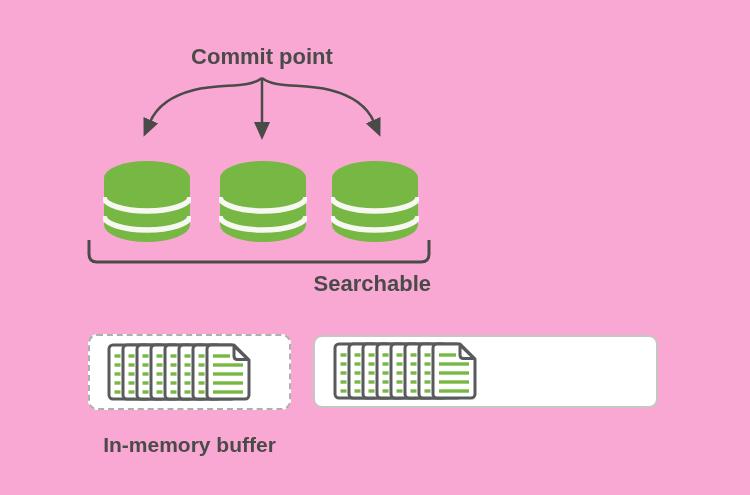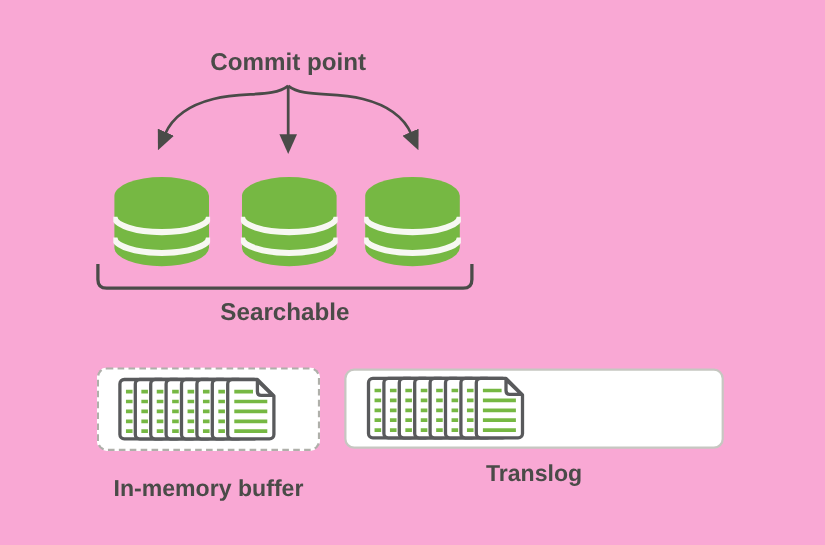--- a/index.html
+++ b/index.html
@@ -14,21 +14,21 @@
   }
 
   .lbl {
     position:absolute;
     text-align:center;
     font-weight:bold;
     color:#4A4B48;
   }
 
   #commit-title   { left:87px;  top:44px;  width:350px; font-size:22px; }
-  #searchable-lbl { left:87px;  top:271px; width:344px; font-size:22px; }
+  #searchable-lbl { left:87px;  top:271px; width:344px; font-size:22px;text-align:right; }
   #buffer-lbl     { left:88px;  top:419px; width:203px; font-size:21px;margin-top:14px; }
   #translog-lbl   { left:313px; top:419px; width:345px; font-size:21px; }
 
   .abs { position:absolute; }
 
   .buffer-box {
     left:88px; top:334px; width:203px; height:76px;
     border:2px dashed #AFB0AA;
     border-radius:9px;
     background:#FFFFFF;
@@ -125,15 +125,14 @@
   <div class="abs buffer-box"></div>
   <svg class="abs" style="left:106px; top:342px;" width="146" height="60" viewBox="-2 -2 146 60">
     <use href="#doc-stack"></use>
   </svg>
   <div id="buffer-lbl" class="lbl">In-memory buffer</div>
 
   <div class="abs translog-box"></div>
   <svg class="abs" style="left:332px; top:341px;" width="146" height="60" viewBox="-2 -2 146 60">
     <use href="#doc-stack"></use>
   </svg>
-  <div id="translog-lbl" class="lbl">Translog</div>
 
 </div>
 
 </body></html>

